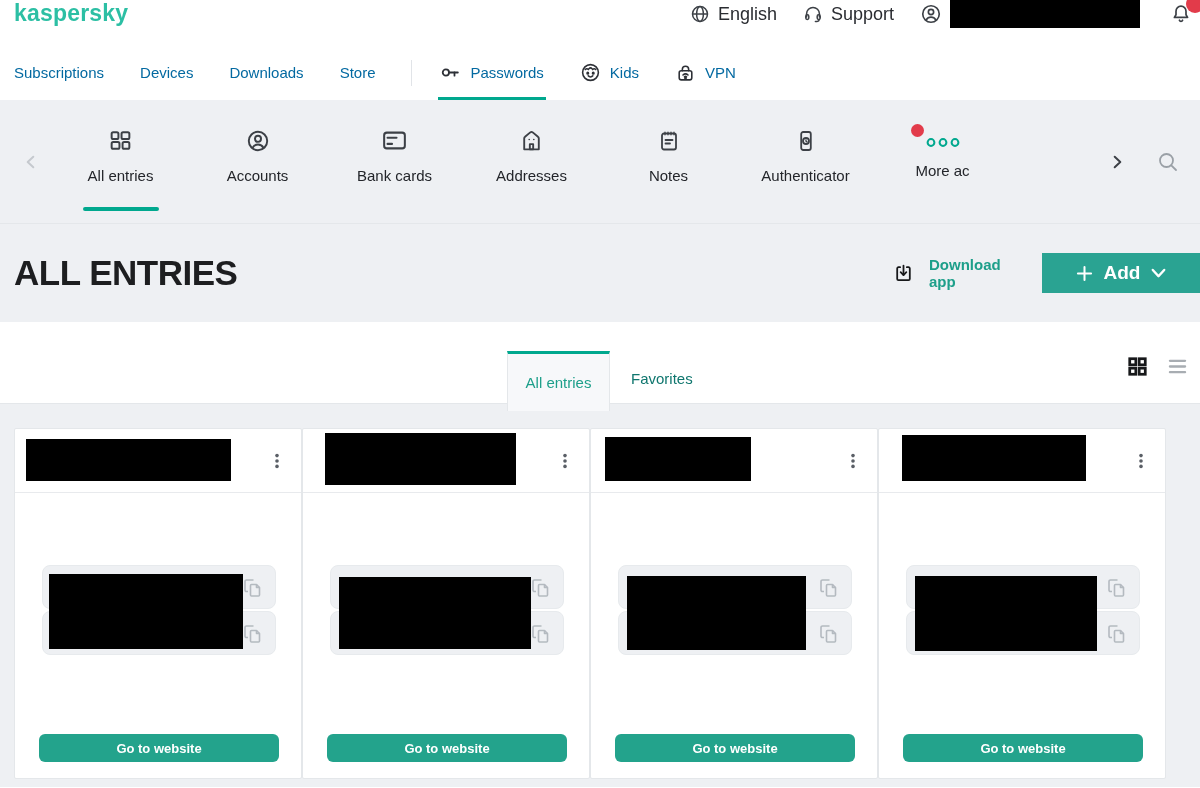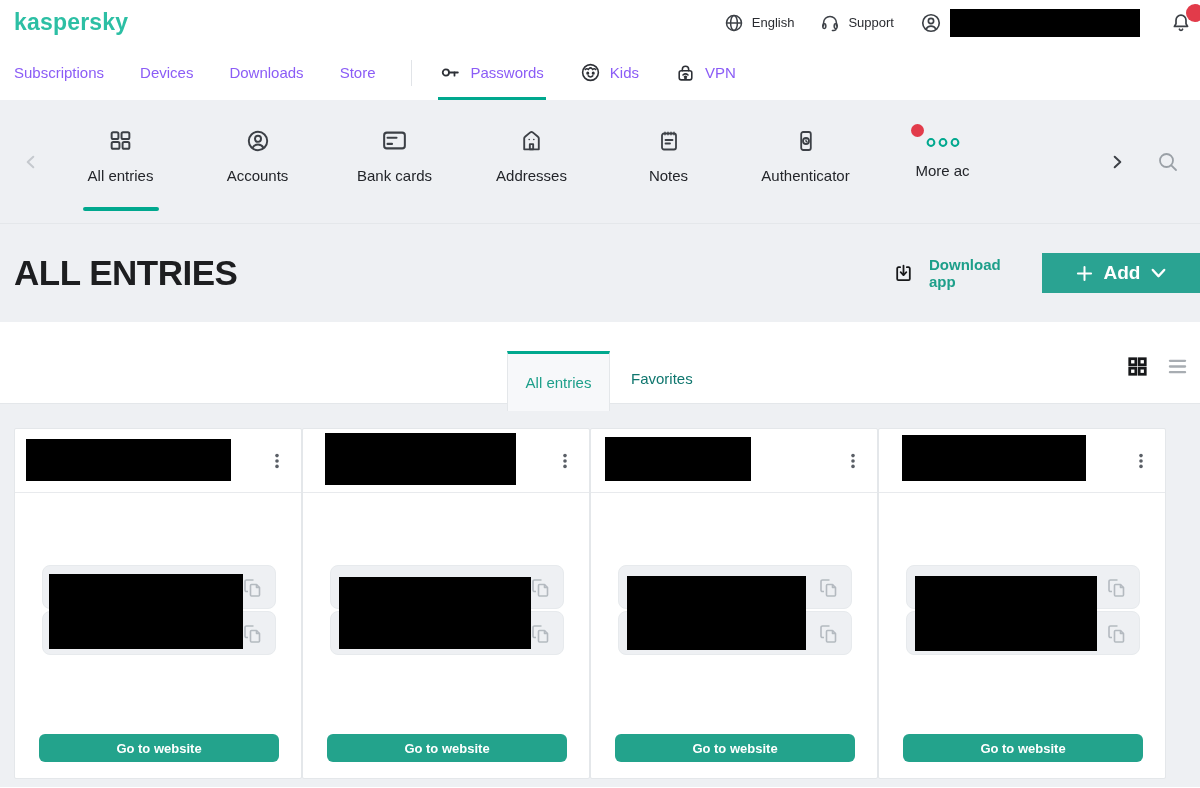--- a/index.html
+++ b/index.html
@@ -2,32 +2,32 @@
 <html><head>
 <meta charset="utf-8">
 <style>
   * { margin:0; padding:0; box-sizing:border-box; }
   html,body { width:1200px; height:788px; }
   body { font-family:"Liberation Sans","DejaVu Sans",sans-serif; background:#fff; color:#1f2126; }
   .page { position:relative; width:1200px; height:788px; overflow:hidden; background:#fff; }
   svg { display:block; }
 
   
-  .topbar { height:45px; display:flex; align-items:center; padding:0 8px 0 14px; background:#fff; }
+  .topbar { height:45px; display:flex; align-items:flex-start; padding:0 8px 0 14px; background:#fff; }
   .logo { font-size:23px; font-weight:700; color:#2cbfa4; letter-spacing:.2px; }
   .topbar-right { margin-left:auto; display:flex; align-items:center; gap:26px; }
-  .top-item { display:flex; align-items:center; gap:8px; font-size:13px; color:#2a2c31; cursor:pointer; }
+  .top-item { display:flex; align-items:center; gap:8px; font-size:18px; color:#2a2c31; cursor:pointer; }
   .top-item svg { color:#3c4046; }
   .account-redaction { width:190px; height:28px; background:#000; }
   .bell-wrap { position:relative; margin-left:4px; cursor:pointer; color:#3c4046; }
   .bell-badge { position:absolute; top:-8px; right:-12px; width:18px; height:18px; border-radius:50%; background:#e23b4a; }
 
   
   .mainnav { height:55px; display:flex; align-items:stretch; padding-left:14px; background:#fff; }
-  .nav-item { display:flex; align-items:center; gap:9px; font-size:15px; color:#8b5cf6; margin-right:36px; cursor:pointer; position:relative; }
+  .nav-item { display:flex; align-items:center; gap:9px; font-size:15px; color:#0369a1; margin-right:36px; cursor:pointer; position:relative; }
   .nav-item.active { font-weight:400; }
   .nav-item.active::after { content:""; position:absolute; left:-2px; right:-2px; bottom:0; height:3px; background:#00a88e; }
   .nav-divider { width:1px; background:#e1e4e8; align-self:center; height:26px; margin-right:28px; }
   .nav-item svg { color:#2d3036; }
 
   
   .catbar { position:relative; height:124px; background:#eef0f3; border-bottom:1px solid #e4e7ea; }
   .cat-items { position:absolute; left:52px; top:0; height:100%; width:1106px; display:flex; overflow:hidden; }
   .cat-item { width:137px; flex:none; display:flex; flex-direction:column; align-items:center; padding-top:27px; position:relative; cursor:pointer; }
   .cat-icon { height:27px; color:#3c4046; display:flex; align-items:center; }

